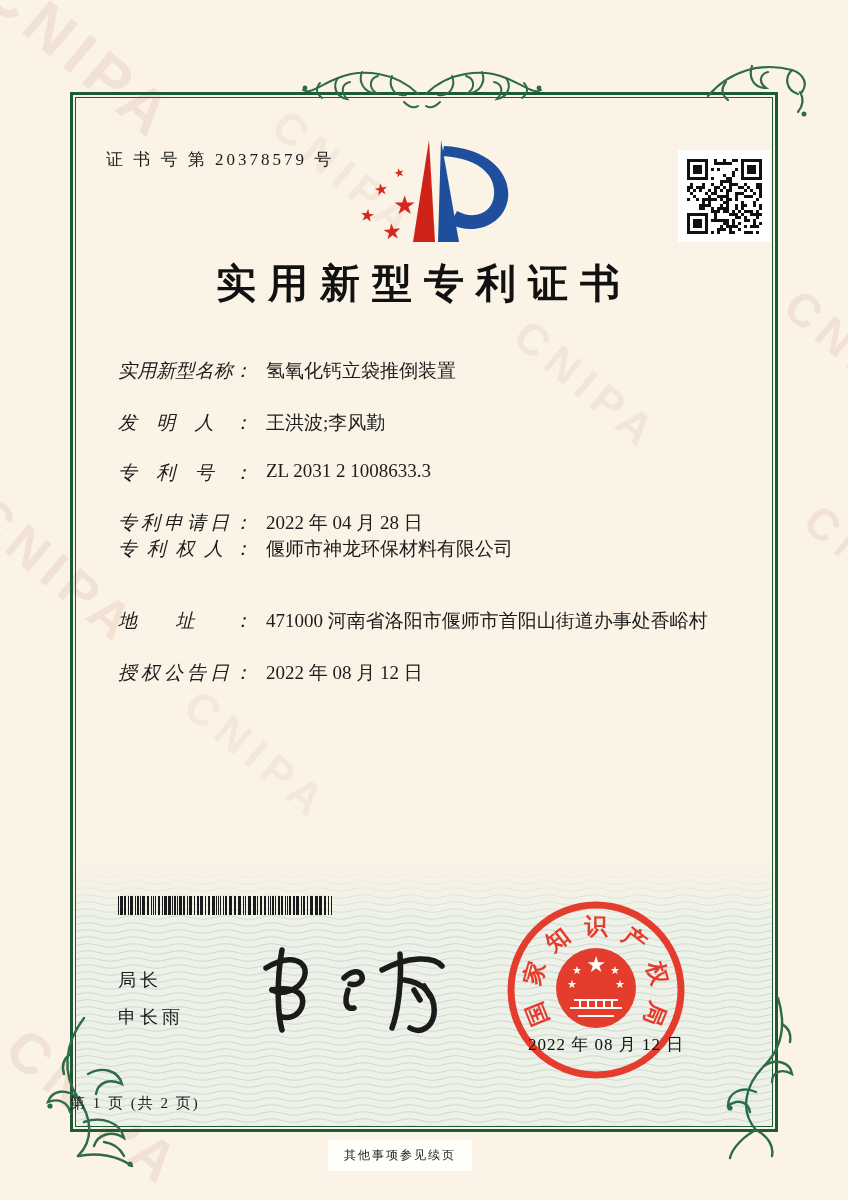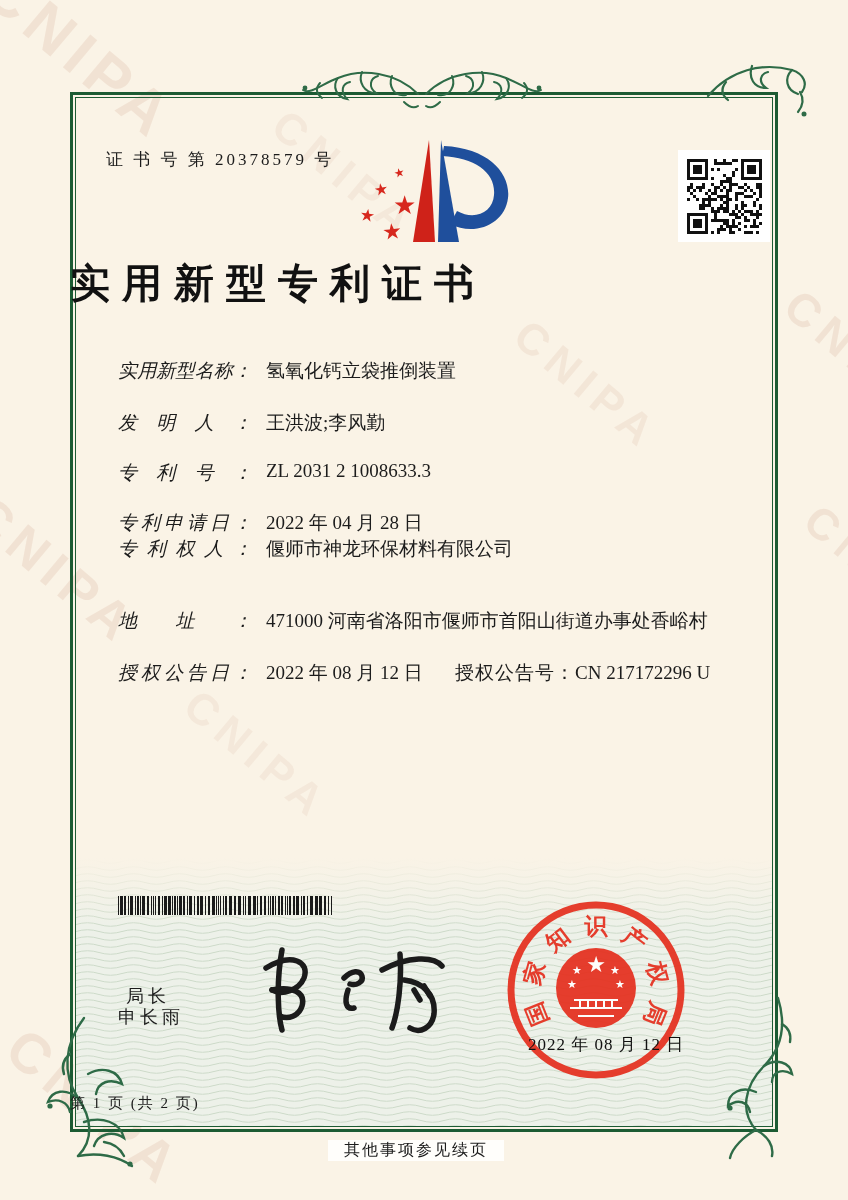--- a/index.html
+++ b/index.html
@@ -28,41 +28,41 @@
   .waves-fade{
     position:absolute;left:76px;top:858px;width:696px;height:70px;z-index:2;
     background:linear-gradient(#faf3e6, rgba(250,243,230,0));
   }
   .abs{position:absolute;z-index:4;}
   .cert-no{left:106px;top:148px;font-size:17px;letter-spacing:3px;}
   .logo{left:345px;top:134px;z-index:3;}
   .qr-box{left:678px;top:150px;width:92px;height:92px;background:#ffffff;
           display:flex;align-items:center;justify-content:center;}
   .title{
-    left:70px;top:256px;width:708px;text-align:left;
+    left:70px;top:256px;width:708px;text-align:center;
     font-size:40px;font-weight:bold;letter-spacing:12px;color:#111;
   }
   .row{left:118px;font-size:19px;white-space:nowrap;}
   .row .lbl{display:inline-block;width:134px;text-align:justify;text-align-last:justify;vertical-align:top;font-style:italic;}
   .row .val{margin-left:14px;}
   .grant2{position:absolute;left:337px;top:0;white-space:nowrap;}
   .grant2 .lbl2{letter-spacing:1px;}
   .paras{left:118px;top:697px;width:616px;font-size:17px;line-height:36px;
          letter-spacing:1px;text-align:justify;}
   .paras p{margin:0;text-indent:36px;}
   .barcode{left:118px;top:896px;z-index:4;}
-  .sig-title{left:126px;top:968px;font-size:18px;letter-spacing:4px;z-index:5;margin-top:16px;}
+  .sig-title{left:118px;top:968px;font-size:18px;letter-spacing:4px;z-index:5;}
   .sig-name{left:118px;top:1005px;font-size:18px;letter-spacing:4px;z-index:5;}
   .signature{left:252px;top:928px;z-index:5;}
   .seal{left:506px;top:900px;z-index:5;opacity:.93;}
   .seal-date{left:528px;top:1033px;font-size:17px;letter-spacing:1px;z-index:6;color:#111;}
   .page-num{left:70px;top:1094px;width:812px;text-align:left;font-size:15px;letter-spacing:2px;z-index:4;}
   .cont-note{
-    left:328px;top:1140px;background:#fffefb;padding:0 16px;
-    font-size:16px;letter-spacing:2px;z-index:4;
+    left:328px;top:1140px;background:#fffefb;padding:7px 16px;
+    font-size:12px;letter-spacing:2px;z-index:4;
   }
   .orn{position:absolute;z-index:3;}
   svg{display:block;}
 </style>
 </head>
 <body>
 
 <div class="wm" style="left:-34px;top:18px;font-size:62px;">CNIPA</div>
 <div class="wm" style="left:258px;top:150px;font-size:44px;opacity:.32;">CNIPA</div>
 <div class="wm" style="left:500px;top:360px;font-size:44px;opacity:.38;">CNIPA</div>
@@ -371,23 +371,20 @@
 </div>
 <div class="abs row" style="top:536px;">
   <span class="lbl">专利权人：</span><span class="val">偃师市神龙环保材料有限公司</span>
 </div>
 <div class="abs row" style="top:608px;">
   <span class="lbl">地址：</span><span class="val">471000 河南省洛阳市偃师市首阳山街道办事处香峪村</span>
 </div>
 
 <div class="abs row" style="top:660px;">
   <span class="lbl">授权公告日：</span><span class="val">2022 年 08 月 12 日</span>
-  <span class="grant2">
-    <span class="lbl2">授权公告号：</span><span>CN 217172296 U</span>
-  </span>
 </div>
 
 <div class="abs paras">
 </div>
 
 <div class="abs barcode">
   <svg id="bc-svg" width="220" height="19">
       <rect x="0" y="0" width="1" height="19" fill="#1a1a1a"></rect>
       <rect x="2" y="0" width="3" height="19" fill="#1a1a1a"></rect>
       <rect x="6" y="0" width="2" height="19" fill="#1a1a1a"></rect>

